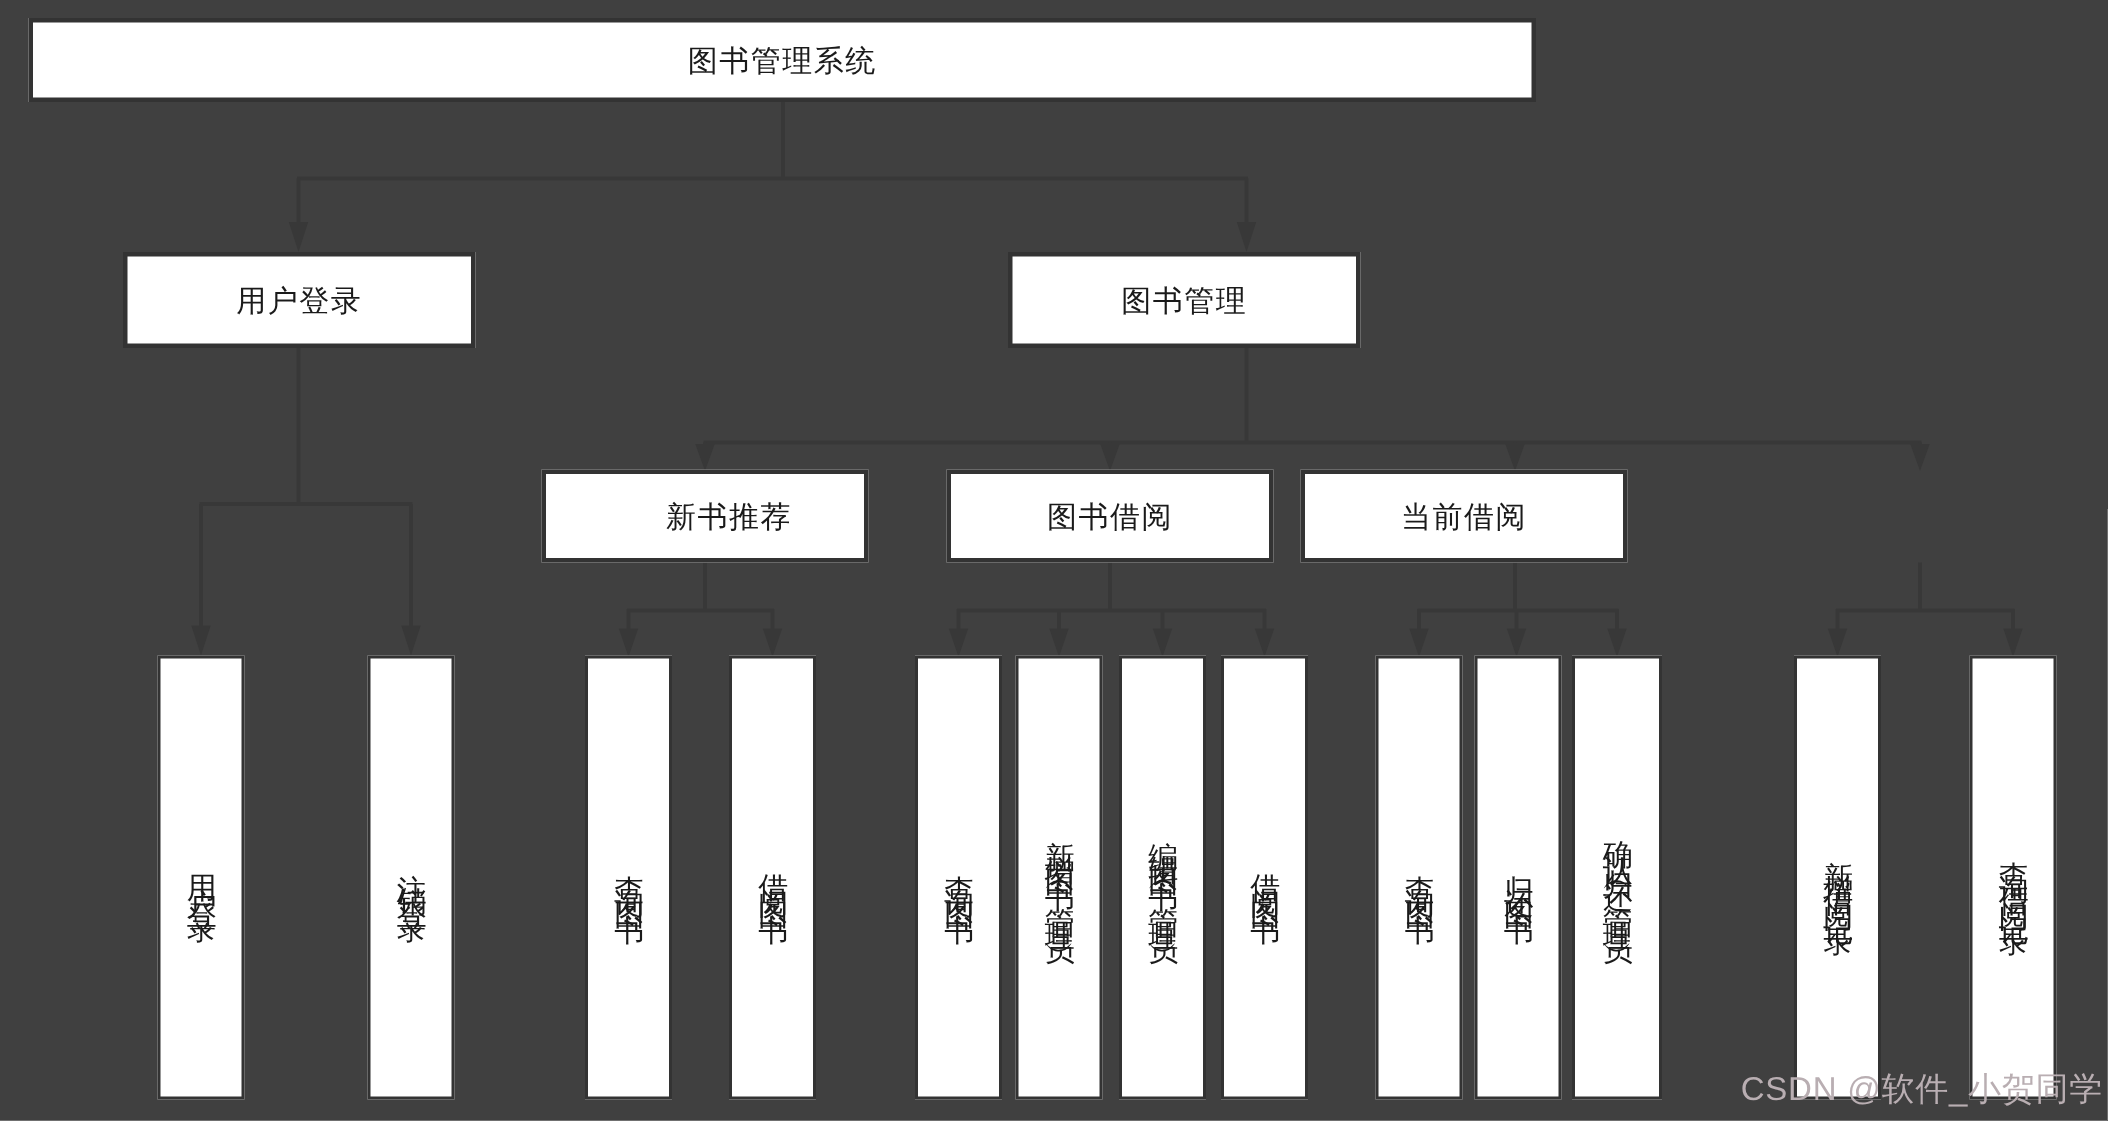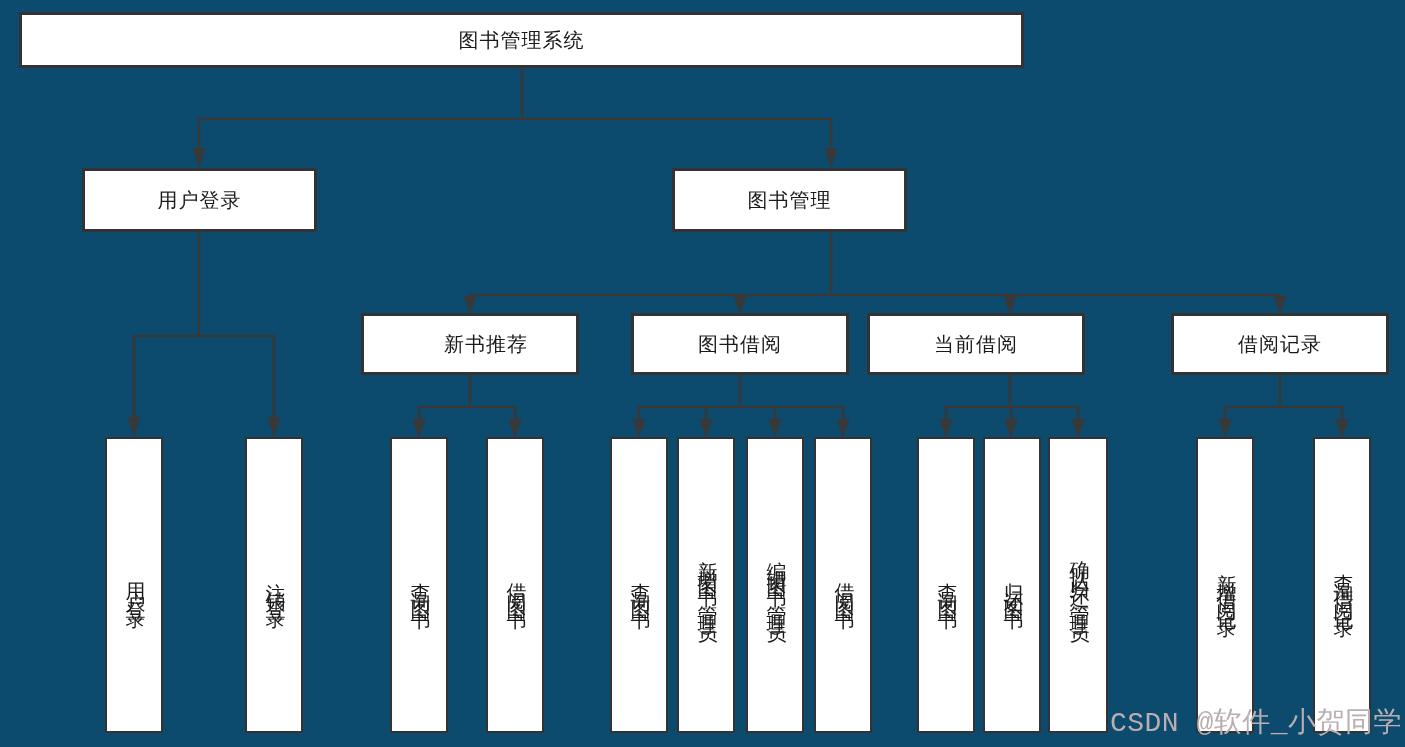--- a/index.html
+++ b/index.html
@@ -4,23 +4,22 @@
 <style>
   html, body { margin: 0; padding: 0; }
   body {
     font-family: "Liberation Sans", sans-serif;
     background: #ffffff;
   }
   #canvas {
     position: relative;
     width: 1405px;
     height: 747px;
-    background: #0c4a6e;
+    background: #404040;
     overflow: hidden;
-    font-family: Liberation Mono, monospace;
   }
   #connectors {
     position: absolute;
     left: 0; top: 0;
     width: 1405px; height: 747px;
     pointer-events: none;
   }
   .box {
     position: absolute;
     box-sizing: border-box;
@@ -62,21 +61,21 @@
     font-size: 20px;
     letter-spacing: 9px;
     color: #1a1a1a;
     line-height: 1;
   }
   .wm { width: 60px; }
   .watermark {
     position: absolute;
     right: 3px;
     bottom: 6px;
-    font-size: 28px;
+    font-size: 22px;
     letter-spacing: 0.5px;
     color: #b9aeb2;
     z-index: 3;
     white-space: nowrap;
   }
 </style>
 </head>
 <body>
 
 <div id="canvas">
@@ -158,21 +157,20 @@
   <div class="leaf" style="left:105px">
     <span class="vtext">用户登录</span>
   </div>
   <div class="leaf" style="left:245px">
     <span class="vtext">注销登录</span>
   </div>
 
   <div class="box grp g1">新书推荐</div>
   <div class="box grp g2">图书借阅</div>
   <div class="box grp g3">当前借阅</div>
-  <div class="box grp g4">借阅记录</div>
 
   <div class="leaf" style="left:390px">
     <span class="vtext">查询图书</span>
   </div>
   <div class="leaf" style="left:486px">
     <span class="vtext">借阅图书</span>
   </div>
 
   <div class="leaf" style="left:610px">
     <span class="vtext">查询图书</span>

